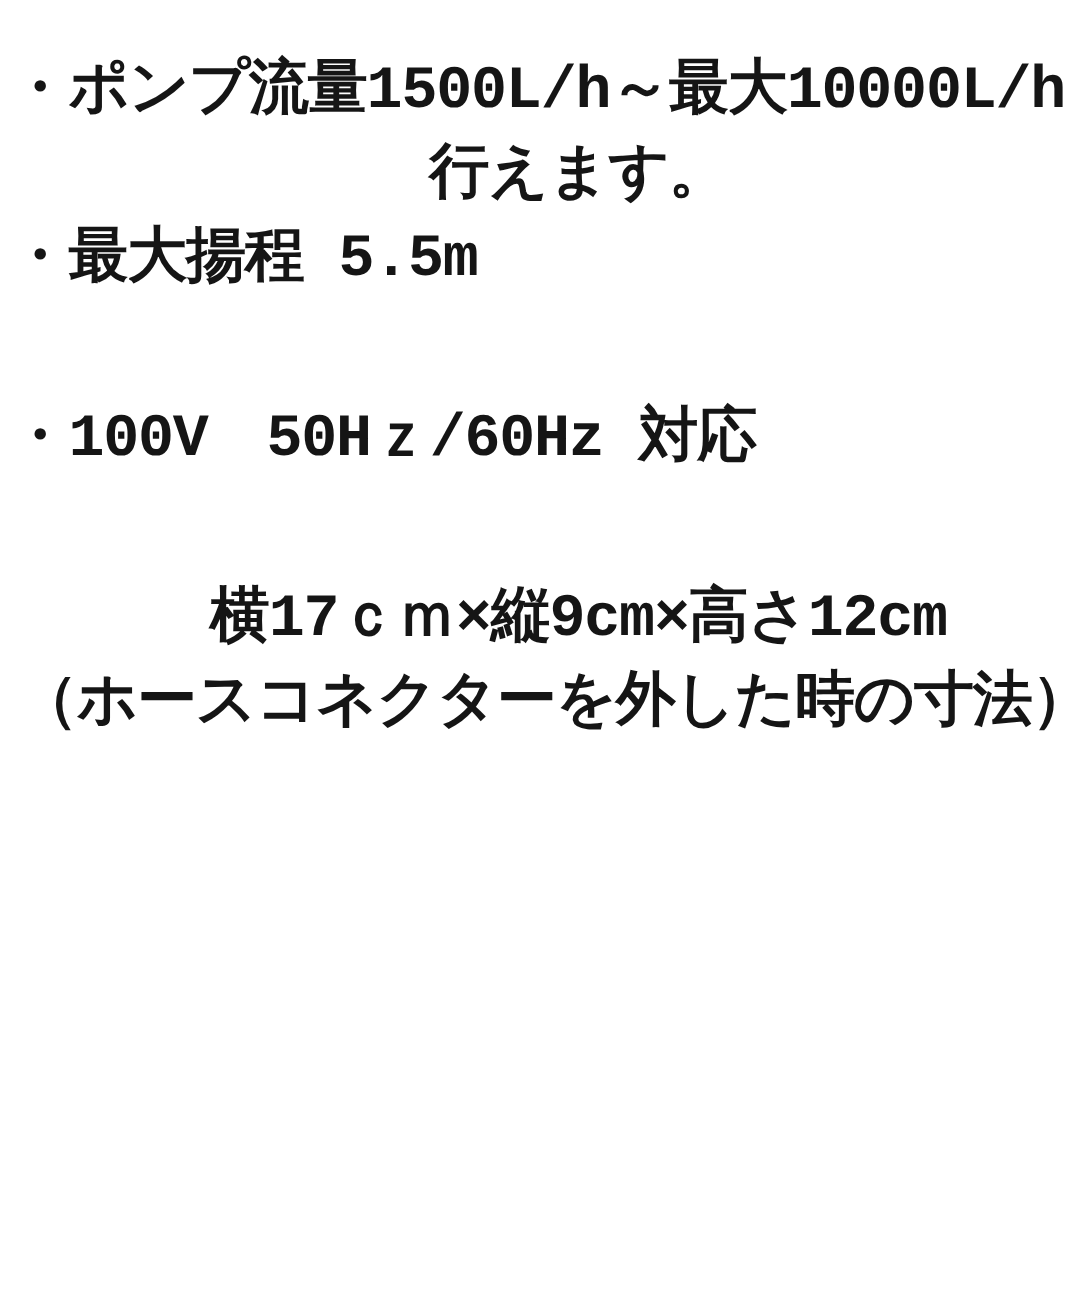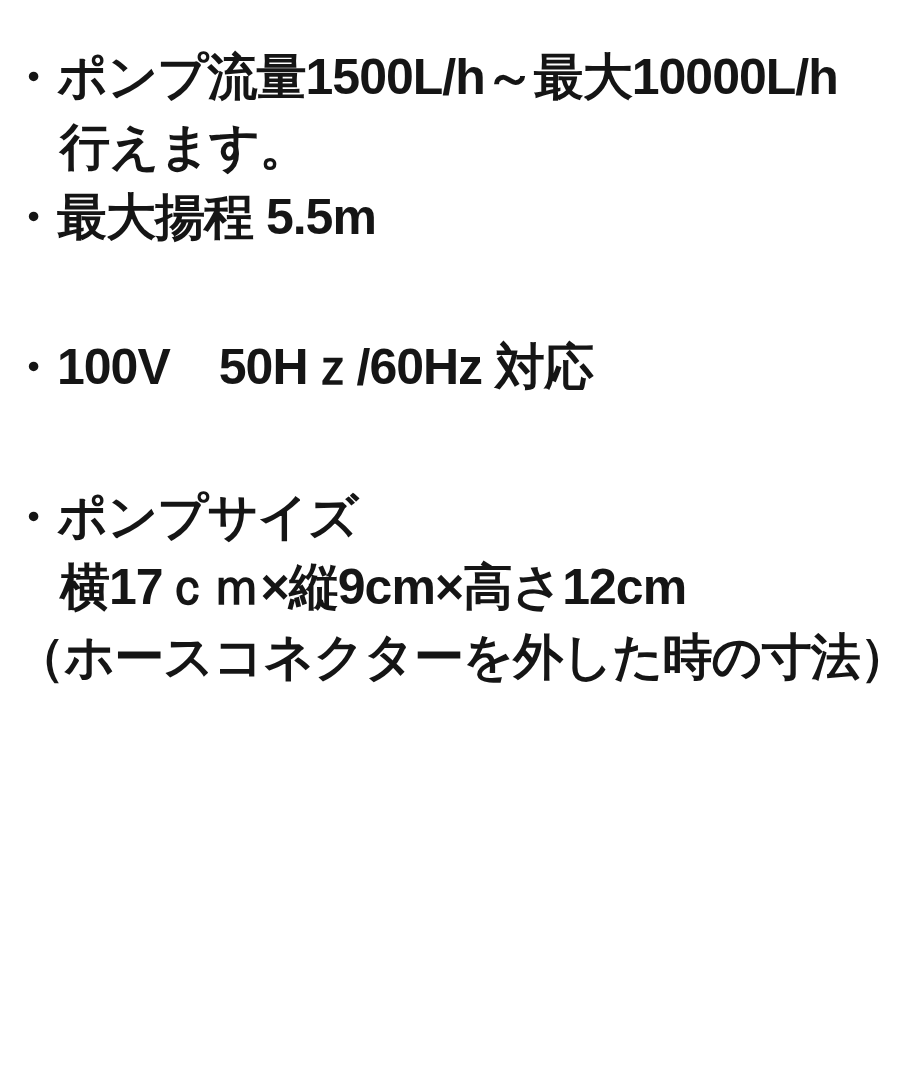--- a/index.html
+++ b/index.html
@@ -13,40 +13,40 @@
     overflow: hidden;
     font-family: "Liberation Sans", "DejaVu Sans", sans-serif;
   }
   .spec-list {
     padding: 42px 0 0 8px;
     color: #151515;
     font-weight: 700;
     font-size: 50px;
     line-height: 70px;
     letter-spacing: -1px;
+    font-family: Liberation Mono, monospace;
   }
   .line {
     white-space: nowrap;
     height: 70px;
   }
   
   .line--bullet { padding-left: 0; }
   
   .line--paren { padding-left: 7px; }
   
-  .line--cont { padding-left: 52px; }
+  .line--cont { padding-left: 52px; text-align: center; }
   
   .line--gap { height: 80px; }
 </style>
 </head>
 <body>
 
 <div class="spec-list">
     <div class="line line--bullet">・ポンプ流量1500L/h～最大10000L/h</div>
     <div class="line line--cont">行えます。</div>
     <div class="line line--bullet">・最大揚程 5.5m</div>
     <div class="line line--gap"></div>
     <div class="line line--bullet">・100V　50Hｚ/60Hz 対応</div>
     <div class="line line--gap"></div>
-    <div class="line line--bullet">・ポンプサイズ</div>
     <div class="line line--cont">横17ｃｍ×縦9cm×高さ12cm</div>
     <div class="line line--paren">（ホースコネクターを外した時の寸法）</div>
   </div>
 
 </body></html>

